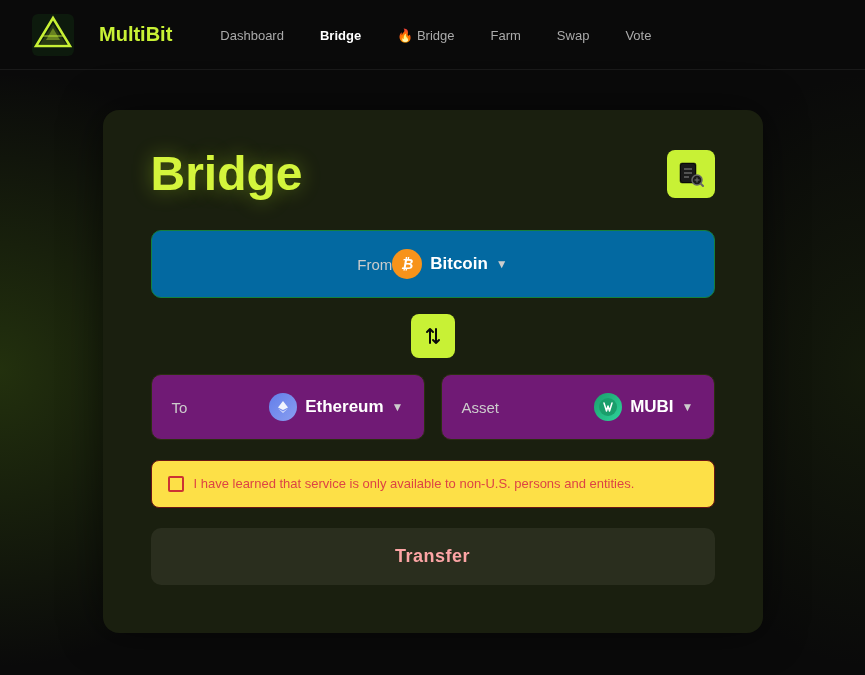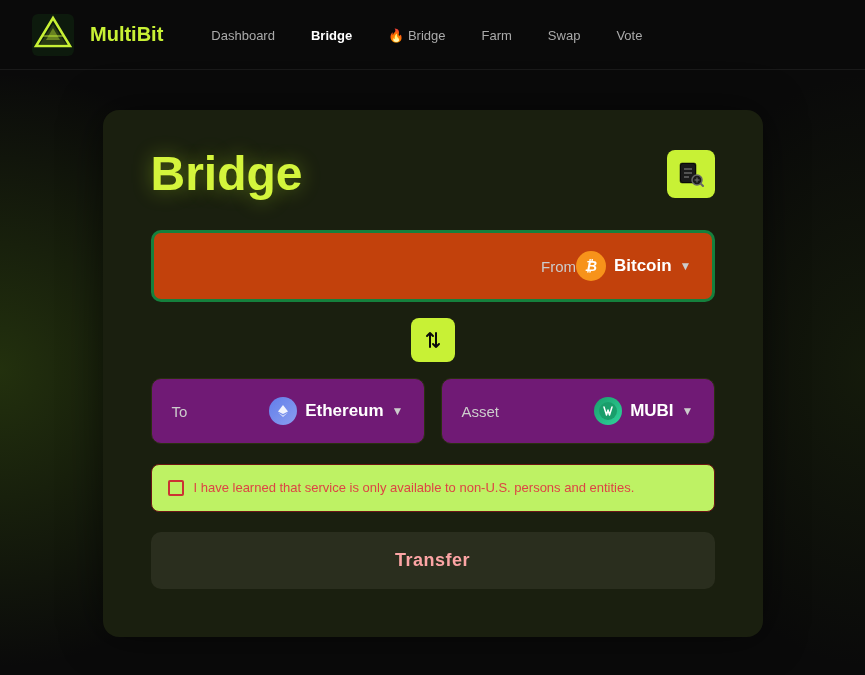--- a/index.html
+++ b/index.html
@@ -19,21 +19,21 @@
       align-items: center;
       padding: 0 32px;
       height: 70px;
       background-color: #0a0a0a;
       border-bottom: 1px solid #1a1a1a;
     }
 
     .logo-container {
       display: flex;
       align-items: center;
-      gap: 16px;
+      gap: 25px;
       margin-right: 48px;
     }
 
     .logo-icon {
       width: 42px;
       height: 42px;
     }
 
     .logo-text {
       font-size: 20px;
@@ -133,27 +133,27 @@
       flex-shrink: 0;
     }
 
     .search-icon-btn svg {
       width: 26px;
       height: 26px;
     }
 
     
     .from-field {
-      background-color: #c2410c;
-      border: 3px solid #15803d;
+      background-color: #0369a1;
+      border: 1px solid #15803d;
       border-radius: 10px;
       padding: 18px 20px;
       display: flex;
       align-items: center;
-      justify-content: flex-end;
+      justify-content: center;
       margin-bottom: 16px;
     }
 
     .field-label {
       color: #cccccc;
       font-size: 15px;
       font-weight: 500;
     }
 
     .currency-selector {
@@ -248,21 +248,21 @@
       display: flex;
       align-items: center;
       justify-content: center;
       font-size: 10px;
       font-weight: 700;
       color: white;
     }
 
     
     .warning-box {
-      background-color: #bef264;
+      background-color: #fde047;
       border: 1px solid #6b1515;
       border-radius: 8px;
       padding: 14px 16px;
       display: flex;
       align-items: center;
       gap: 10px;
       margin-bottom: 20px;
     }
 
     .warning-checkbox {

